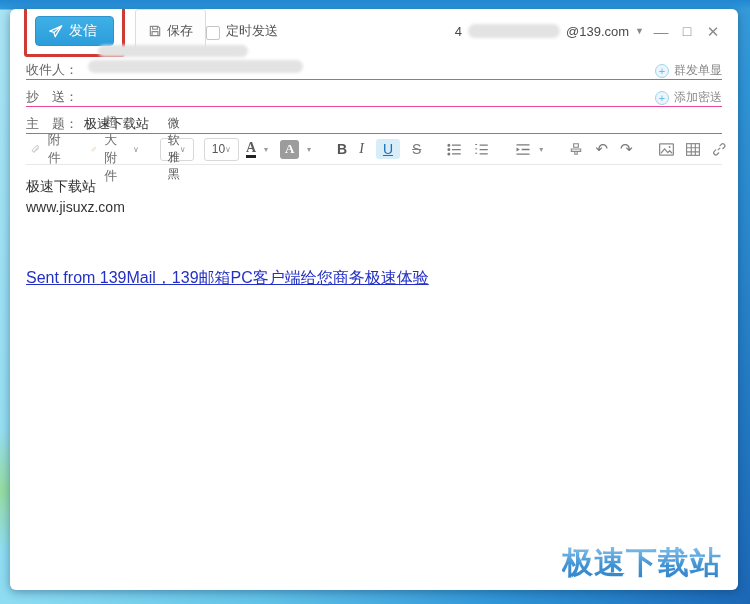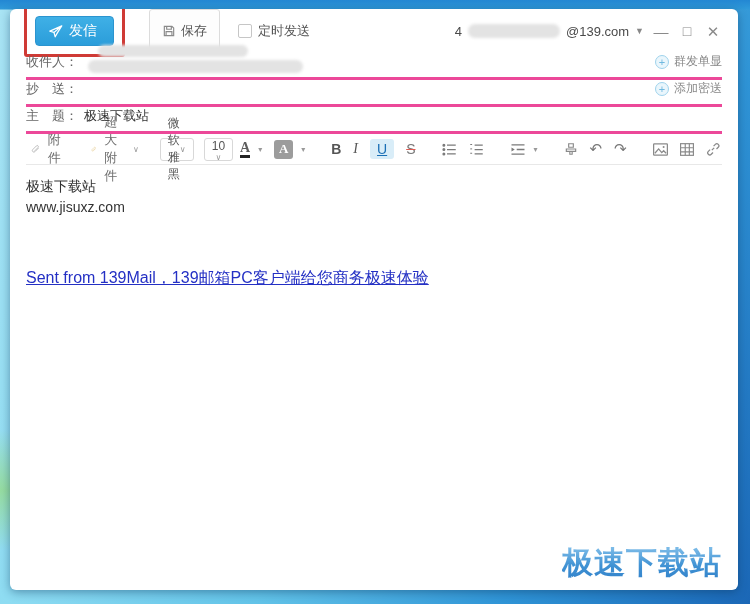--- a/index.html
+++ b/index.html
@@ -20,45 +20,45 @@
     position:absolute; left:10px; top:9px; width:728px; height:581px;
     background:#fff; border-radius:6px;
     box-shadow:0 2px 10px rgba(10,50,90,.45);
     overflow:hidden;
   }
   
   .header {
     height:44px; display:flex; align-items:center; padding:0 14px;
   }
   .send-annotation {
-    border:3px solid #cf3a35; border-radius:3px; padding:8px; margin-right:24px;
+    border:3px solid #cf3a35; border-radius:3px; padding:8px; margin-right:10px;
   }
   .btn-send {
     display:flex; align-items:center; gap:6px;
     background:linear-gradient(180deg,#3fb0e6,#2b9dda);
     color:#fff; border:1px solid #2b94cf; border-radius:4px;
     padding:5px 16px 5px 12px; font-size:14px; cursor:pointer;
   }
   .btn-save {
     display:flex; align-items:center; gap:5px;
     background:#fdfdfd; border:1px solid #dcdcdc; border-radius:3px;
-    color:#555; padding:12px 12px; font-size:13px; margin-right:18px; cursor:pointer;
-  }
-  .schedule { display:flex; align-items:center; gap:6px; color:#555; font-size:13px; }
+    color:#555; padding:12px 12px; font-size:13px; cursor:pointer;
+  }
+  .schedule { display:flex; align-items:flex-end; gap:6px; color:#555; font-size:13px; }
   .checkbox { width:14px; height:14px; border:1px solid #c6c6c6; border-radius:2px; background:#fff; }
   .header-right { margin-left:auto; display:flex; align-items:center; gap:4px; color:#4a4a4a; font-size:13px; }
   .blur-pill { background:#e3e3e3; border-radius:7px; filter:blur(1.5px); display:inline-block; }
   .pill-account { width:92px; height:14px; margin:0 2px; }
   .caret { font-size:9px; color:#888; margin:0 2px; }
   .win-ctrl { color:#8a8a8a; font-size:15px; width:22px; text-align:center; cursor:pointer; line-height:1; }
   .win-ctrl.max { font-size:14px; }
   
   .field-row {
-    height:27px; margin:0 16px; display:flex; align-items:flex-start;
-    border-bottom:3px solid #ec4899; font-size:13px; color:#666; position:relative;
+    height:27px; margin:0 16px; display:flex; align-items:flex-end;
+    border-bottom:1px solid #ec4899; font-size:13px; color:#666; position:relative;
   }
   .field-label { white-space:pre; color:#666; }
   .field-value { color:#333; margin-left:6px; }
   .row-action { margin-left:auto; display:flex; align-items:center; gap:5px; color:#888; font-size:12px; cursor:pointer; }
   .plus-circle {
     width:14px; height:14px; border-radius:50%; border:1px solid #9fd3ec;
     color:#6fb9e0; font-size:11px; line-height:12px; text-align:center;
     background:#eaf6fc;
   }
   .pill-to-a { position:absolute; left:72px; top:-8px; width:150px; height:12px; }
@@ -69,21 +69,21 @@
     border-bottom:1px solid #e8e8e8; color:#6e6e6e; font-size:13px; gap:2px;
   }
   .fmt-item { display:flex; align-items:center; gap:8px; padding:3px 5px; border-radius:3px; cursor:pointer; }
   .fmt-divider { width:1px; height:17px; background:#e2e2e2; margin:0 6px; }
   .select-box {
     display:flex; align-items:center; justify-content:space-between;
     border:1px solid #d8d8d8; border-radius:3px; height:23px;
     padding:0 7px; color:#555; font-size:12px; cursor:pointer; background:#fff;
   }
   .sel-font { width:116px; margin-right:8px;align-items:center; }
-  .sel-size { width:46px;flex-direction:column; }
+  .sel-size { width:46px; }
   .fmt-letter { font-weight:bold; font-size:14px; color:#5d5d5d; font-family:"Liberation Serif","DejaVu Serif",serif; }
   .a-color { border-bottom:3px solid #222; line-height:1; padding-bottom:0; }
   .a-bg {
     background:#9c9c9c; color:#fff; width:19px; height:19px; border-radius:3px;
     display:flex; align-items:center; justify-content:center; font-size:13px;
     font-family:"Liberation Serif","DejaVu Serif",serif; font-weight:bold;
   }
   .mini-caret { font-size:8px; color:#999; }
   .b-btn { font-weight:bold; font-size:14px; color:#555; }
   .i-btn { font-style:italic; font-family:"Liberation Serif","DejaVu Serif",serif; font-size:14px; color:#555; }

